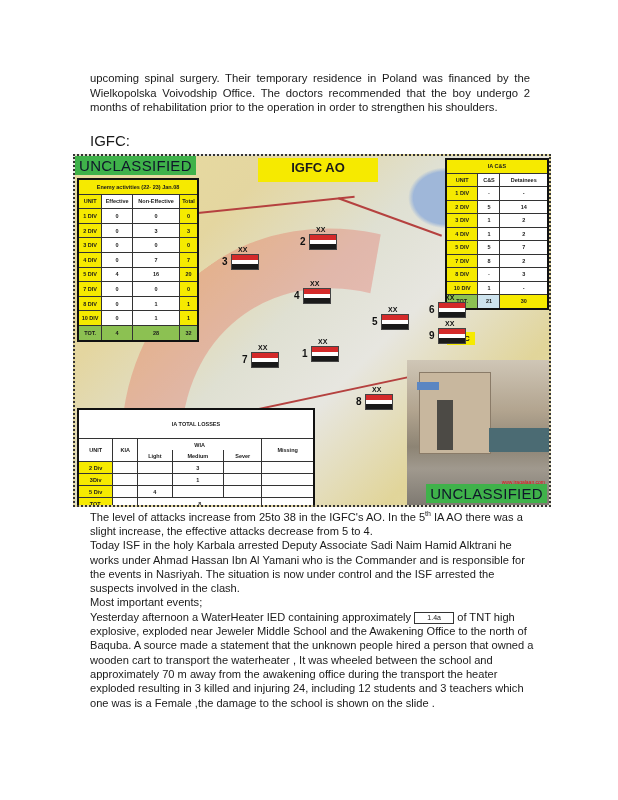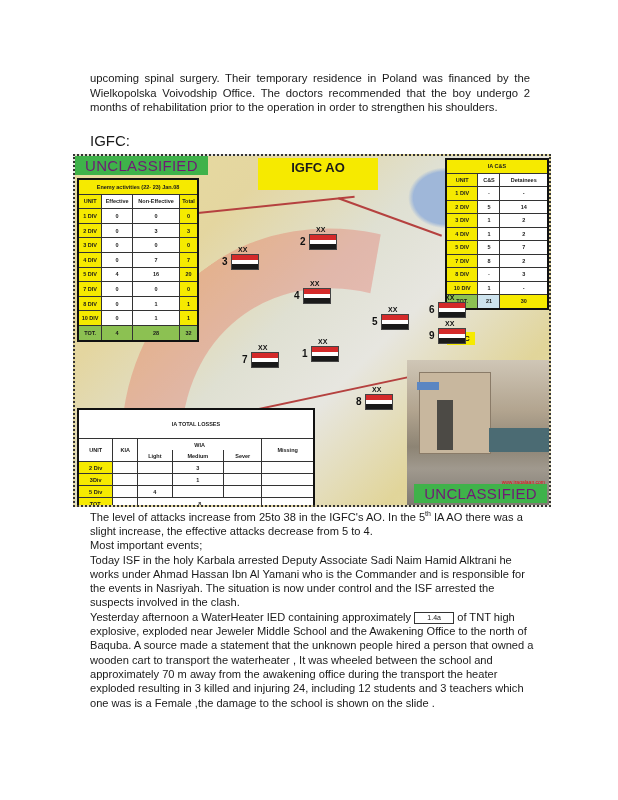--- a/index.html
+++ b/index.html
@@ -6,22 +6,22 @@
   body { width:618px; height:800px; position:relative; overflow:hidden; font-family:"Liberation Sans", sans-serif; color:#1a1a1a; }
   .para-top { position:absolute; left:90px; top:71px; width:440px; font-size:11.3px; line-height:14.5px; text-align:justify; }
   .heading { position:absolute; left:90px; top:132px; font-size:15px; font-weight:normal; }
   .slide { position:absolute; left:73px; top:154px; width:478px; height:353px; border:2px dotted #333; box-sizing:border-box; overflow:hidden;
     background:
       radial-gradient(ellipse at 78% 12%, #9fb7d9 0 6%, transparent 7%),
       linear-gradient(135deg, #e8dca0 0%, #e4d6a0 25%, #dfe0d2 45%, #e7e6e0 60%, #e1d59a 80%, #e6dca4 100%);
   }
   .slide .swoosh { position:absolute; left:60px; top:60px; width:340px; height:420px; border-radius:50%; border:60px solid rgba(230,80,70,0.28); border-right-color:transparent; border-bottom-color:rgba(200,200,200,0.3); transform:rotate(-35deg); }
   .slide .road { position:absolute; border-top:2px solid #b5413f; }
-  .unclass { position:absolute; background:#3fb24a; color:#701a75; font-size:15px; padding:1px 10px; letter-spacing:0.3px; }
-  .ao-title { position:absolute; left:183px; top:2px; width:120px; height:32px; background:#f6ea00; font-weight:bold; font-size:13px; text-align:center; line-height:20px; }
+  .unclass { position:absolute; background:#3fb24a; color:#0f172a; font-size:15px; padding:1px 4px; letter-spacing:0.3px; }
+  .ao-title { position:absolute; left:183px; top:2px; width:120px; height:24px; background:#f6ea00; font-weight:bold; font-size:13px; text-align:center; line-height:20px; }
   table.t { border-collapse:collapse; position:absolute; font-size:5.5px; font-weight:bold; background:#fff; }
   table.t td, table.t th { border:1px solid #333; text-align:center; padding:0; }
   .y { background:#f6ea00; }
   .w { background:#ffffff; }
   .g { background:#8cc152; }
   .b { background:#cde3ee; }
   .enemy { left:2px; top:22px; width:122px; border:2px solid #111 !important; }
   .enemy td { height:13.6px; }
   .cs { left:370px; top:2px; width:104px; border:2px solid #111; }
   .cs td { height:12.5px; }
@@ -259,16 +259,16 @@
           <td class="w"></td>
           <td colspan="3" class="w">8</td>
           <td></td>
         </tr>
   </tbody>
     </table>
 </div>
 
 <div class="body-text">
   <p><span>The level of attacks increase from 25to 38 in the IGFC's AO. In the 5</span><sup style="font-size:7px">th</sup><span> IA AO there was a slight increase,  the effective attacks decrease from 5 to 4.</span></p>
+  <p>Today  ISF in the holy Karbala arrested Deputy Associate Sadi Naim Hamid Alktrani he works under  Ahmad Hassan Ibn Al Yamani who is the Commander and is responsible for the events in Nasriyah. The situation is now under control and the ISF arrested the suspects involved in the clash.</p>
   <p>Most important events;</p>
-  <p>Today  ISF in the holy Karbala arrested Deputy Associate Sadi Naim Hamid Alktrani he works under  Ahmad Hassan Ibn Al Yamani who is the Commander and is responsible for the events in Nasriyah. The situation is now under control and the ISF arrested the suspects involved in the clash.</p>
   <p><span>Yesterday afternoon a WaterHeater IED containing approximately </span><span class="box">1.4a</span><span> of TNT high explosive, exploded near Jeweler Middle School and the Awakening Office to the north of Baquba. A source made a statement that the unknown people hired a person that owned a wooden cart to transport the waterheater  , It was wheeled between the  school and approximately 70 m away from the awakening office during the transport the heater exploded resulting in 3 killed and injuring 24, including 12 students and 3 teachers which one was is a Female ,the damage to the school is shown on the slide .</span></p>
 </div>
 
 </body></html>

